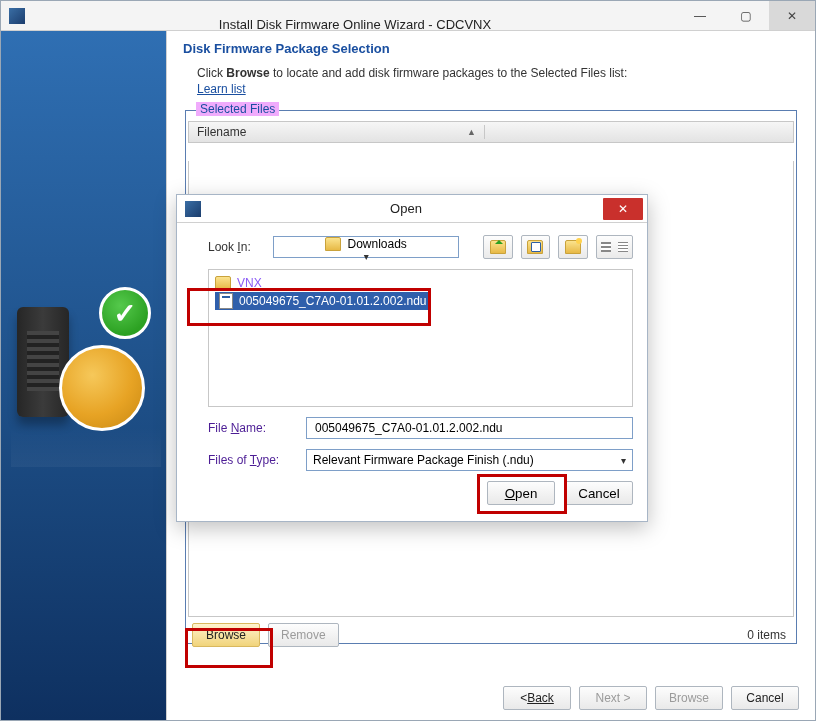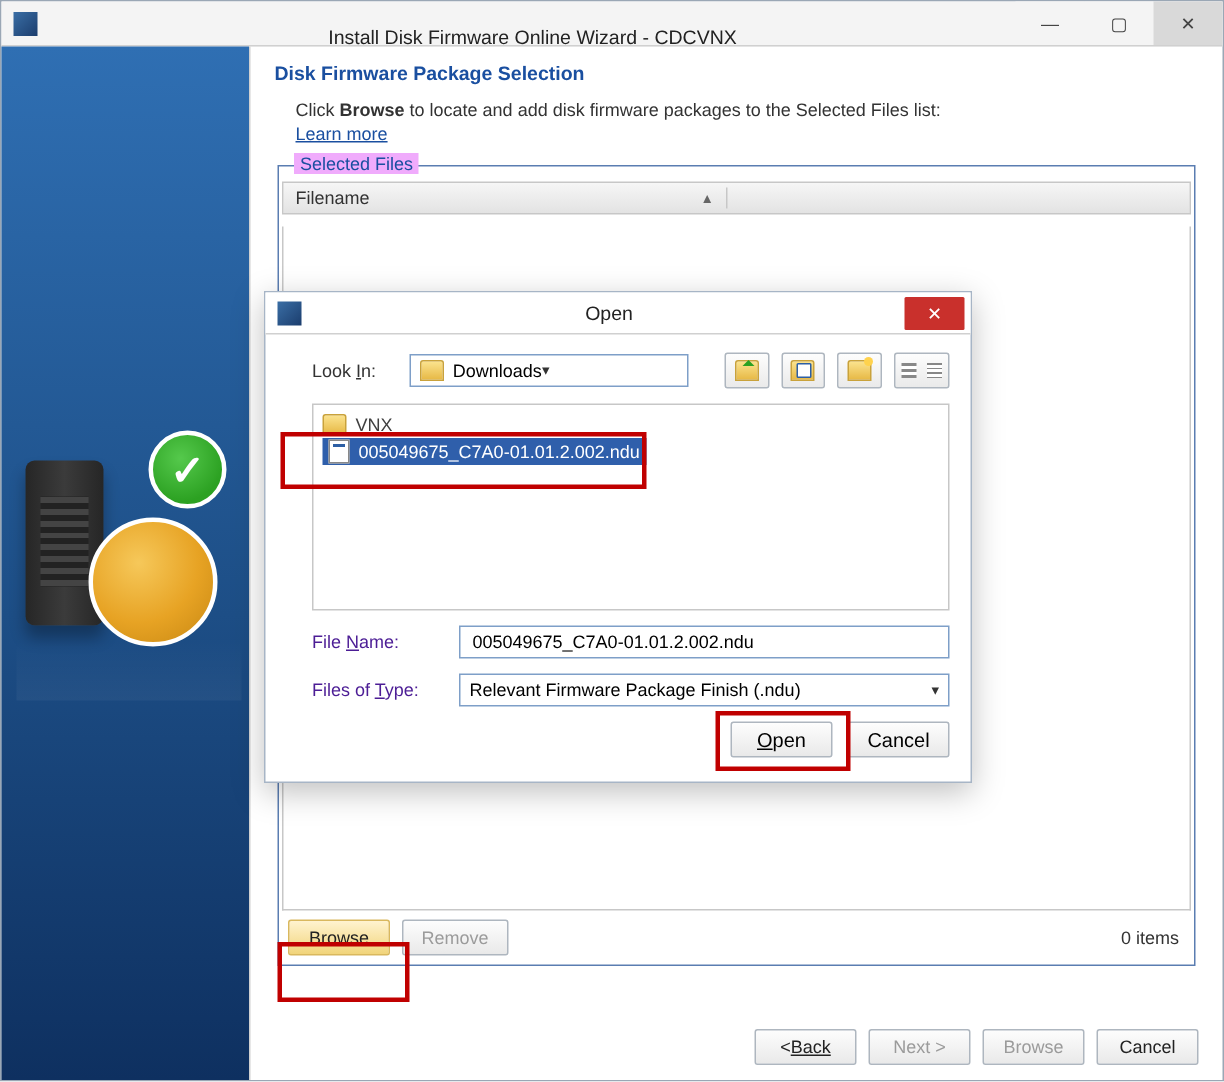--- a/index.html
+++ b/index.html
@@ -142,21 +142,21 @@
     top: -9px; left: 10px;
     background: #f0abfc;
     padding: 0 4px;
     color: #1a4fa0;
     font-size: 12px;
   }
   .table-head {
     display:flex;
     background:linear-gradient(#f6f6f6,#e3e3e3);
     border:1px solid #c7c7c7;
-    margin:2px 2px 8px 2px;
+    margin:2px 2px 18px 2px;
     height:22px;
     align-items:center;
     font-size:12px;
     color:#333;
   }
   .th-file { width:296px; padding-left:8px; border-right:1px solid #c7c7c7; display:flex; align-items:center; justify-content:space-between; padding-right:8px;}
   .th-status { flex:1; padding-left:8px; }
   .sort-arrow { font-size:9px; color:#666;}
   .table-body {
     margin:0 2px 0 2px; height:456px;
@@ -236,21 +236,21 @@
     font-size:12px;
     border-radius:1px;
   }
   .dlg-body { padding:12px 14px 10px 31px; }
   .row { display:flex; align-items:center; gap:8px; }
   .dlg-label { color:#333; }
   .look-in-select, .text-input, .type-select {
     border:1px solid #7e9fc8; background:#fff; height:22px;
     display:flex; align-items:center; padding:0 6px;
   }
-  .look-in-select { width:190px; justify-content:flex-start;}
+  .look-in-select { width:190px; justify-content:flex-start;flex-direction:column;}
   .look-in-select .fold-icon { width:16px;height:14px; background:linear-gradient(#fbe38e,#e7b946); border:1px solid #c9a23b; border-radius:2px 2px 0 0; margin-right:6px;}
   .tool-btn {
     width:30px; height:24px; border:1px solid #aeb6bf;
     background:linear-gradient(#fdfdfd,#eaeaea);
     border-radius:2px;
     display:flex; align-items:center; justify-content:center;
   }
   .tool-btn span.f { width:16px;height:14px; background:linear-gradient(#fbe38e,#e7b946); border:1px solid #c9a23b; border-radius:2px 2px 0 0; position:relative;}
   .tool-btn .up::after { content:""; position:absolute; top:-5px; left:4px; border:4px solid transparent; border-bottom-color:#2ca122;}
   .tool-btn .home::after{ content:""; position:absolute; top:1px; left:3px; width:8px;height:8px; border:1px solid #2d5fa4; background:#fff; border-radius:1px;}
@@ -261,21 +261,21 @@
   .view-toggle .v2::before{content:"";width:10px;height:10px;background:repeating-linear-gradient(0deg,#888 0 1px,#fff 1px 3px);}
 
   .file-area {
     margin-top:10px;
     border:1px solid #c7c7c7;
     height:138px;
     background:#fff;
     padding:4px 6px;
     overflow:hidden;
   }
-  .folder-row { display:flex; align-items:center; gap:6px; height:18px; color:#404040;}
+  .folder-row { display:flex; align-items:center; gap:6px; height:18px; color:#8b5cf6;}
   .folder-row .fold-icon { width:16px;height:14px; background:linear-gradient(#fbe38e,#e7b946); border:1px solid #c9a23b; border-radius:2px 2px 0 0;}
   .file-row {
     display:flex; align-items:center; gap:6px; height:18px;
     background:#2f5fab; color:#fff; padding:0 4px;
     width:216px;
   }
   .file-row .file-icon { width:14px; height:16px; background:#fff; border:1px solid #888; position:relative;}
   .file-row .file-icon::after{content:"";position:absolute;left:2px;top:2px;width:8px;height:2px;background:#2d5fa4;}
 
   .fn-row { display:flex; align-items:center; gap:10px; margin-top:10px;}
@@ -316,21 +316,21 @@
         <div class="reflection"></div>
       </div>
     </div>
 
     <div class="right-pane">
       <div class="section-title">Disk Firmware Package Selection</div>
 
       <div class="intro-text">
         <span>Click </span><b>Browse</b><span> to locate and add disk firmware packages to the Selected Files list:</span>
       </div>
-      <a class="learn-more" href="#">Learn more</a>
+      <a class="learn-more" href="#">Learn list</a>
 
       <div class="groupbox">
         <span class="group-label">Selected Files</span>
 
         <div class="table-head">
           <div class="th-file">
             <span>Filename</span>
             <span class="sort-arrow">▲</span>
           </div>
         </div>

